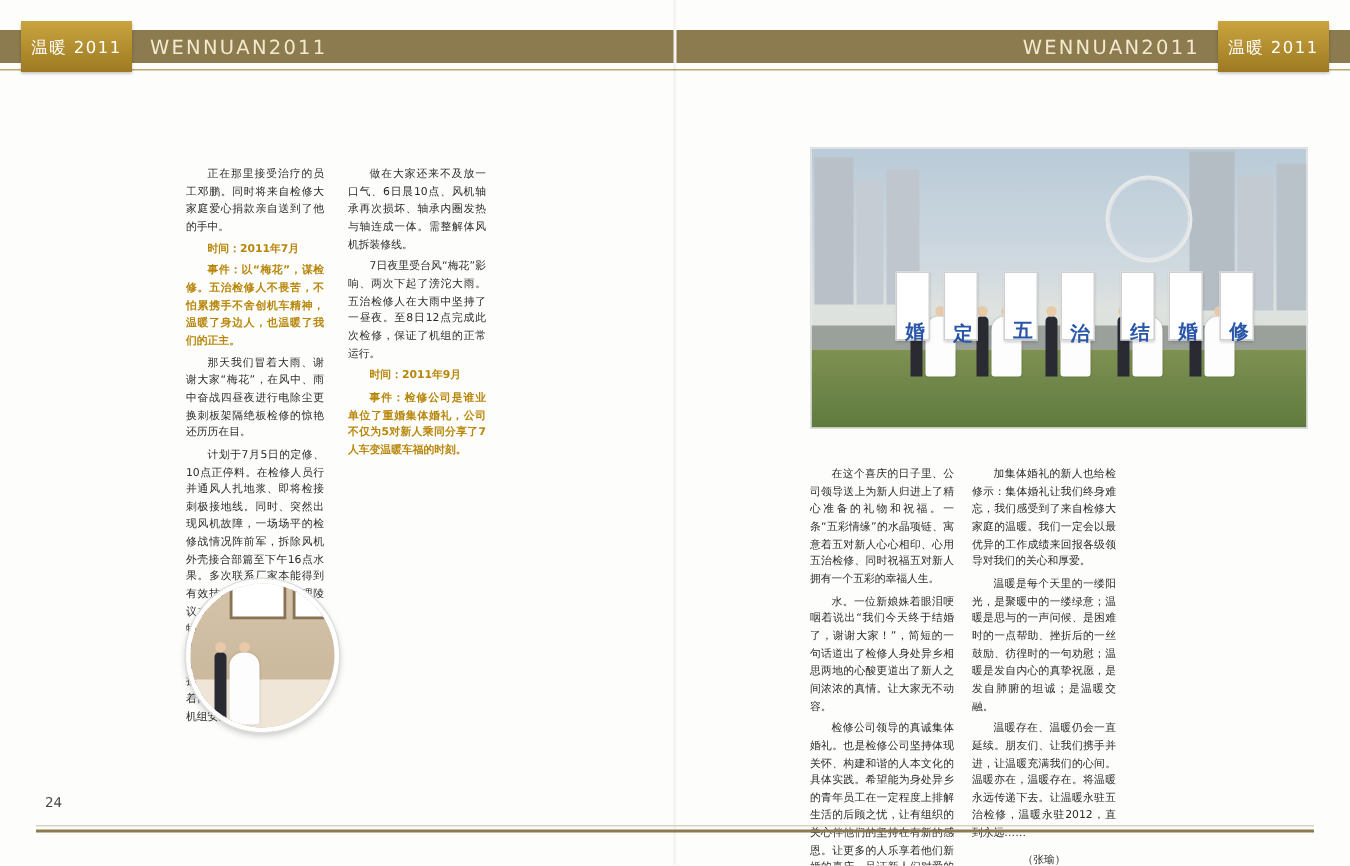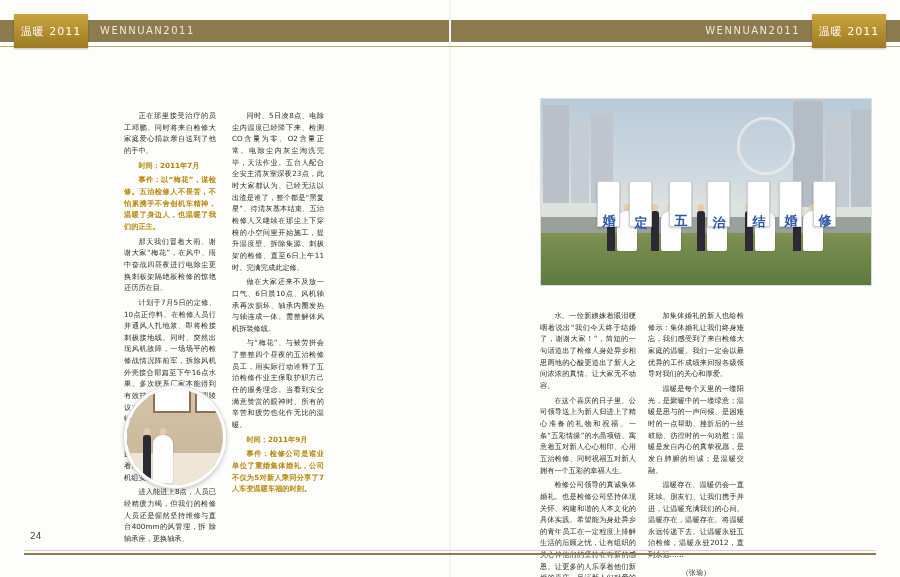--- a/index.html
+++ b/index.html
@@ -34,21 +34,21 @@
     background:#b08a2e;
     background:linear-gradient(180deg,#c9a43f,#9d7a22);
     color:#fff;
     display:flex;align-items:center;justify-content:center;
     font-size:11px;letter-spacing:1px;
     box-shadow:0 1px 2px rgba(0,0,0,.25);
   }
   .tag-left{left:14px;width:74px;}
   .tag-right{right:14px;width:74px;}
   .hdr-txt{
-    position:absolute;top:25px;font-size:10px;color:#f2e9cf;letter-spacing:1.5px;
+    position:absolute;top:25px;font-size:13px;color:#f2e9cf;letter-spacing:1.5px;
   }
   .hdr-txt-left{left:100px;}
   .hdr-txt-right{right:100px;}
   
   .col{
     position:absolute;
     font-size:7.2px;
     line-height:1.62;
     color:#2b2b2b;
     text-align:justify;
@@ -140,27 +140,25 @@
   <div class="hdr-txt hdr-txt-right">WENNUAN2011</div>
 
   <div class="gutter"></div>
 
   <div class="col c1">
     <p>正在那里接受治疗的员工邓鹏。同时将来自检修大家庭爱心捐款亲自送到了他的手中。</p>
     <p class="hl">时间：2011年7月</p>
     <p class="hl">事件：以“梅花”，谋检修。五治检修人不畏苦，不怕累携手不舍创机车精神，温暖了身边人，也温暖了我们的正主。</p>
     <p>那天我们冒着大雨、谢谢大家“梅花”，在风中、雨中奋战四昼夜进行电除尘更换刺板架隔绝板检修的惊艳还历历在目。</p>
     <p>计划于7月5日的定修、10点正停料。在检修人员行并通风人扎地浆、即将检接刺极接地线。同时、突然出现风机故障，一场场平的检修战情况阵前军，拆除风机外壳接合部篇至下午16点水果。多次联系厂家本能得到有效技术指导，施工经理陵议在壳体下方开孔、清理杂物后，试车投降安装检修、第口从上向下从左至右。尽量缩短停炉时间，减少经济损失。检修人员顶着烈日冒着高温加紧检修进度，确保机组安全稳定运行。</p>
-    <p>进入能进上8点，人员已经精疲力竭，但我们的检修人员还是倔然坚持维修与直台400mm的风管理，拆            除轴承座，更换轴承。</p>
   </div>
 
   <div class="col c2">
-    <p>同时、5日凌8点、电除尘内温度已经降下来、检测CO含量为零、O2含量正常。电除尘内灰尘淘洗完毕，天法作业。五台人配合全安主清灰室深夜23点，此时大家都认为、已经无法以出渣是谁了，整个都是“黑复星”、待清灰基本结束、五治检修人又继续在那尘上下穿梭的小空间里开始施工，提升温度壁、拆除集源、刺极架的检修、直至6日上午11时。完满完成此定修。</p>
     <p>做在大家还来不及放一口气、6日晨10点、风机轴承再次损坏、轴承内圈发热与轴连成一体。需整解体风机拆装修线。</p>
-    <p>与“梅花”、与被劳拼会了整整四个昼夜的五治检修员工，用实际行动诠释了五治检修作业主保取护职方己任的服务理念。当看到安全满意赞赏的眼神时、所有的辛苦和疲劳也化作无比的温暖。</p>
+    <p>7日夜里受台风“梅花”影响、两次下起了滂沱大雨。五治检修人在大雨中坚持了一昼夜。至8日12点完成此次检修，保证了机组的正常运行。</p>
     <p class="hl">时间：2011年9月</p>
     <p class="hl">事件：检修公司是谁业单位了重婚集体婚礼，公司不仅为5对新人乘同分享了7人车变温暖车福的时刻。</p>
 
   </div>
 
   <div class="photo-circle">
     <div class="room" style="left:-92px;top:-22px;">
       <div class="roomwall"></div>
       <div class="frame" style="left:118px;top:16px;width:34px;height:26px;"></div>
       <div class="frame" style="left:160px;top:16px;width:34px;height:26px;"></div>
@@ -227,22 +225,22 @@
     <div class="banner" style="left:56px;">婚</div>
     <div class="banner" style="left:88px;">定</div>
     <div class="banner" style="left:128px;">五</div>
     <div class="banner" style="left:166px;">治</div>
     <div class="banner" style="left:206px;">结</div>
     <div class="banner" style="left:238px;">婚</div>
     <div class="banner" style="left:272px;">修</div>
   </div>
 
   <div class="col c4">
+    <p>在这个喜庆的日子里、公司领导送上为新人归进上了精心准备的礼物和祝福。一条“五彩情缘”的水晶项链、寓意着五对新人心心相印、心用五治检修、同时祝福五对新人拥有一个五彩的幸福人生。</p>
     <p>水。一位新娘姝着眼泪哽咽着说出“我们今天终于结婚了，谢谢大家！”，简短的一句话道出了检修人身处异乡相思两地的心酸更道出了新人之间浓浓的真情。让大家无不动容。</p>
-    <p>在这个喜庆的日子里、公司领导送上为新人归进上了精心准备的礼物和祝福。一条“五彩情缘”的水晶项链、寓意着五对新人心心相印、心用五治检修、同时祝福五对新人拥有一个五彩的幸福人生。</p>
     <p>检修公司领导的真诚集体婚礼。也是检修公司坚持体现关怀、构建和谐的人本文化的具体实践。希望能为身处异乡的青年员工在一定程度上排解生活的后顾之忧，让有组织的关心伴他们的坚持在有新的感恩。让更多的人乐享着他们新婚的喜庆。足证新人们对爱的承诺。参</p>
   </div>
 
   <div class="col c5">
     <p>加集体婚礼的新人也给检修示：集体婚礼让我们终身难忘，我们感受到了来自检修大家庭的温暖。我们一定会以最优异的工作成绩来回报各级领导对我们的关心和厚爱。</p>
     <p>温暖是每个天里的一缕阳光，是聚暖中的一缕绿意；温暖是思与的一声问候、是困难时的一点帮助、挫折后的一丝鼓励、彷徨时的一句劝慰；温暖是发自内心的真挚祝愿，是发自肺腑的坦诚；是温暖交融。</p>
     <p>温暖存在、温暖仍会一直延续。朋友们、让我们携手并进，让温暖充满我们的心间。温暖亦在，温暖存在。将温暖永远传递下去。让温暖永驻五治检修，温暖永驻2012，直到永远……</p>
     <div class="sign">（张瑜）</div>
   </div>
 

